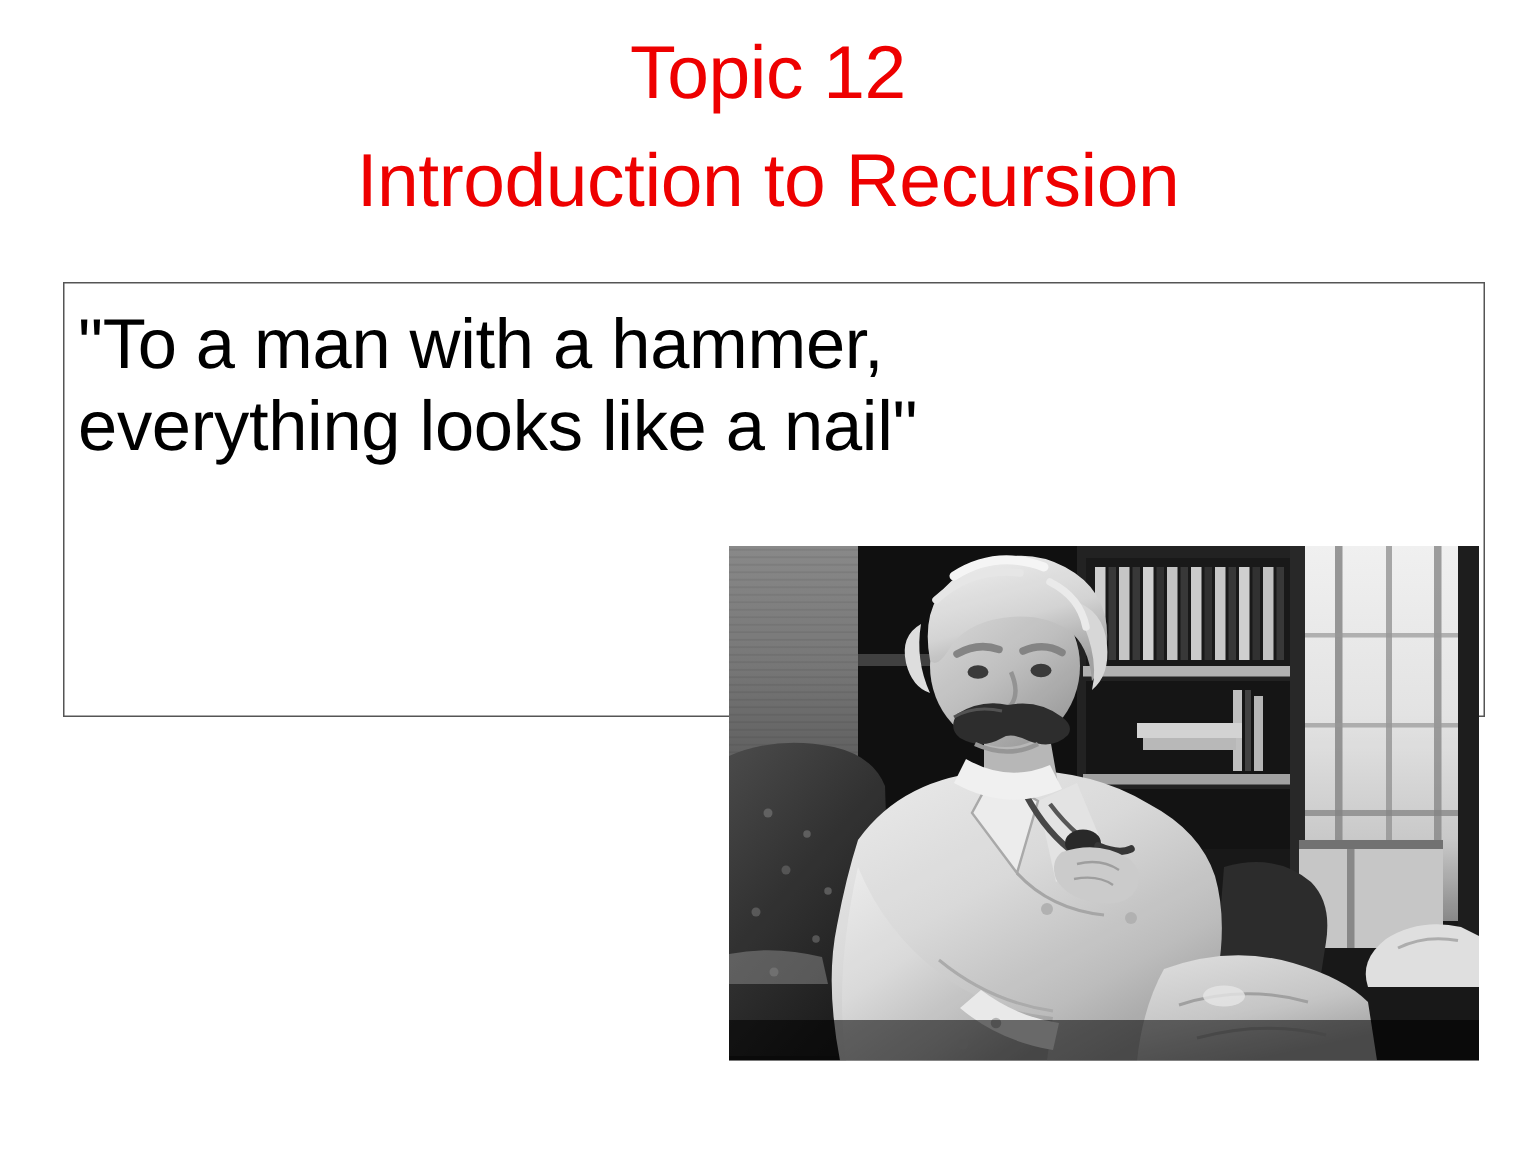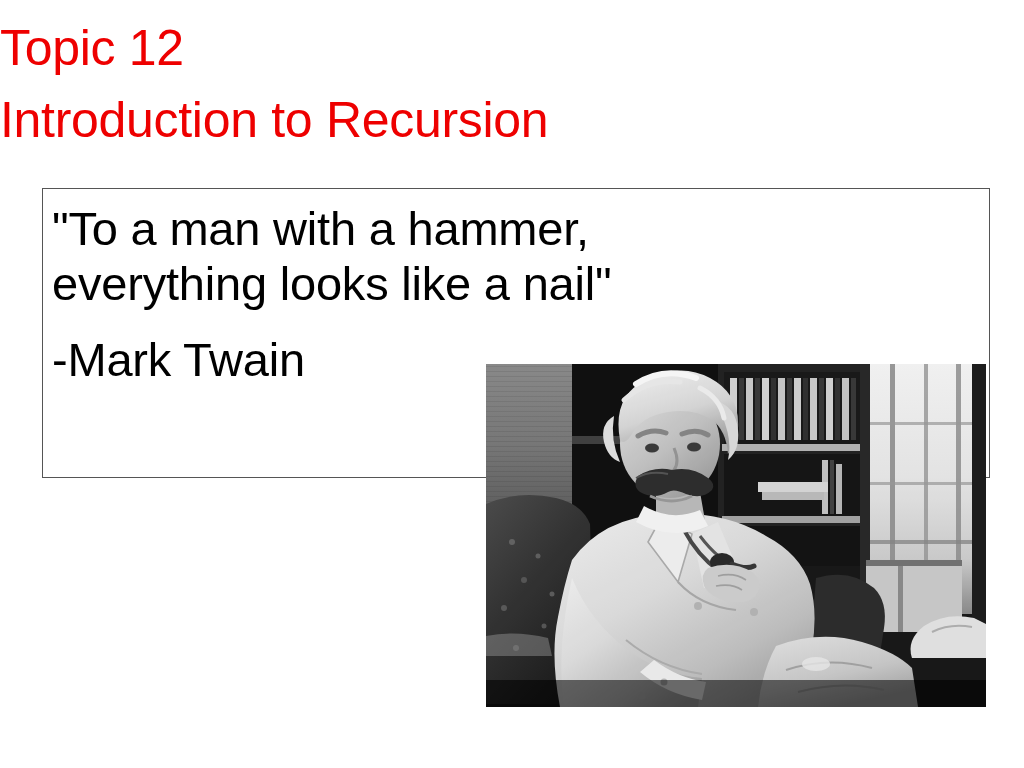--- a/index.html
+++ b/index.html
@@ -22,21 +22,21 @@
     height: 768px;
     background: #ffffff;
   }
 
   
   #title-block {
     position: absolute;
     left: 0;
     top: 20px;
     width: 1024px;
-    text-align: left;
+    text-align: center;
     color: #ee0000;
     font-family: "Liberation Sans", sans-serif;
     font-size: 50px;
     line-height: 1.15;
     font-weight: normal;
     letter-spacing: -0.3px;
   }
   #title-line-1 { display: block; }
   #title-line-2 { display: block; margin-top: 14px; }
 
@@ -93,21 +93,20 @@
   <div id="title-block">
     <span id="title-line-1">Topic 12</span>
     <span id="title-line-2">Introduction to Recursion</span>
   </div>
 
   <div id="quote-box"></div>
 
   <div id="quote-text-wrap">
     <p class="quote-para" id="quote-line-1">"To a man with a hammer,</p>
     <p class="quote-para" id="quote-line-2">everything looks like a nail"</p>
-    <p class="quote-para" id="quote-attribution">-Mark Twain</p>
   </div>
 
   <div id="twain-photo">
     <svg width="500" height="343" viewBox="0 0 500 343" xmlns="http://www.w3.org/2000/svg">
       <defs>
         <linearGradient id="wallGrad" x1="0" y1="0" x2="0" y2="1">
           <stop offset="0%" stop-color="#8f8f8f"></stop>
           <stop offset="55%" stop-color="#7b7b7b"></stop>
           <stop offset="100%" stop-color="#626262"></stop>
         </linearGradient>

